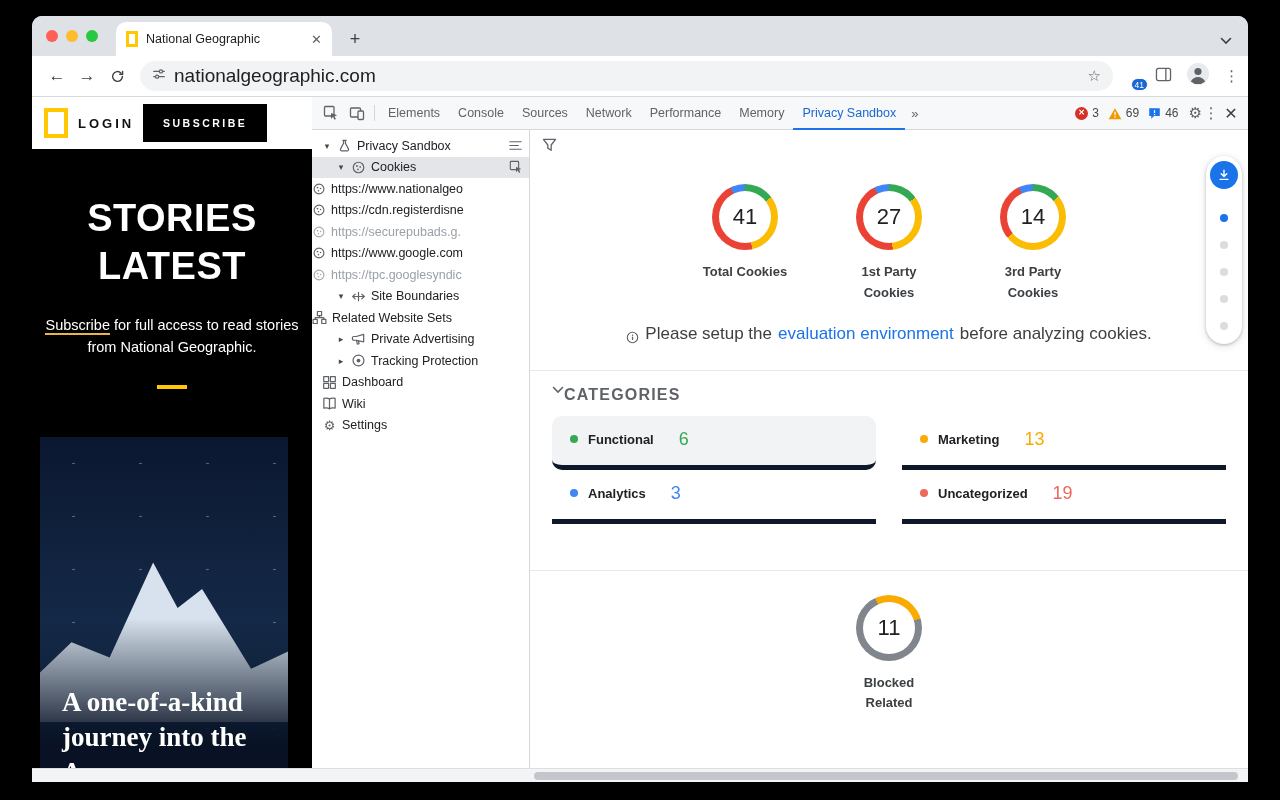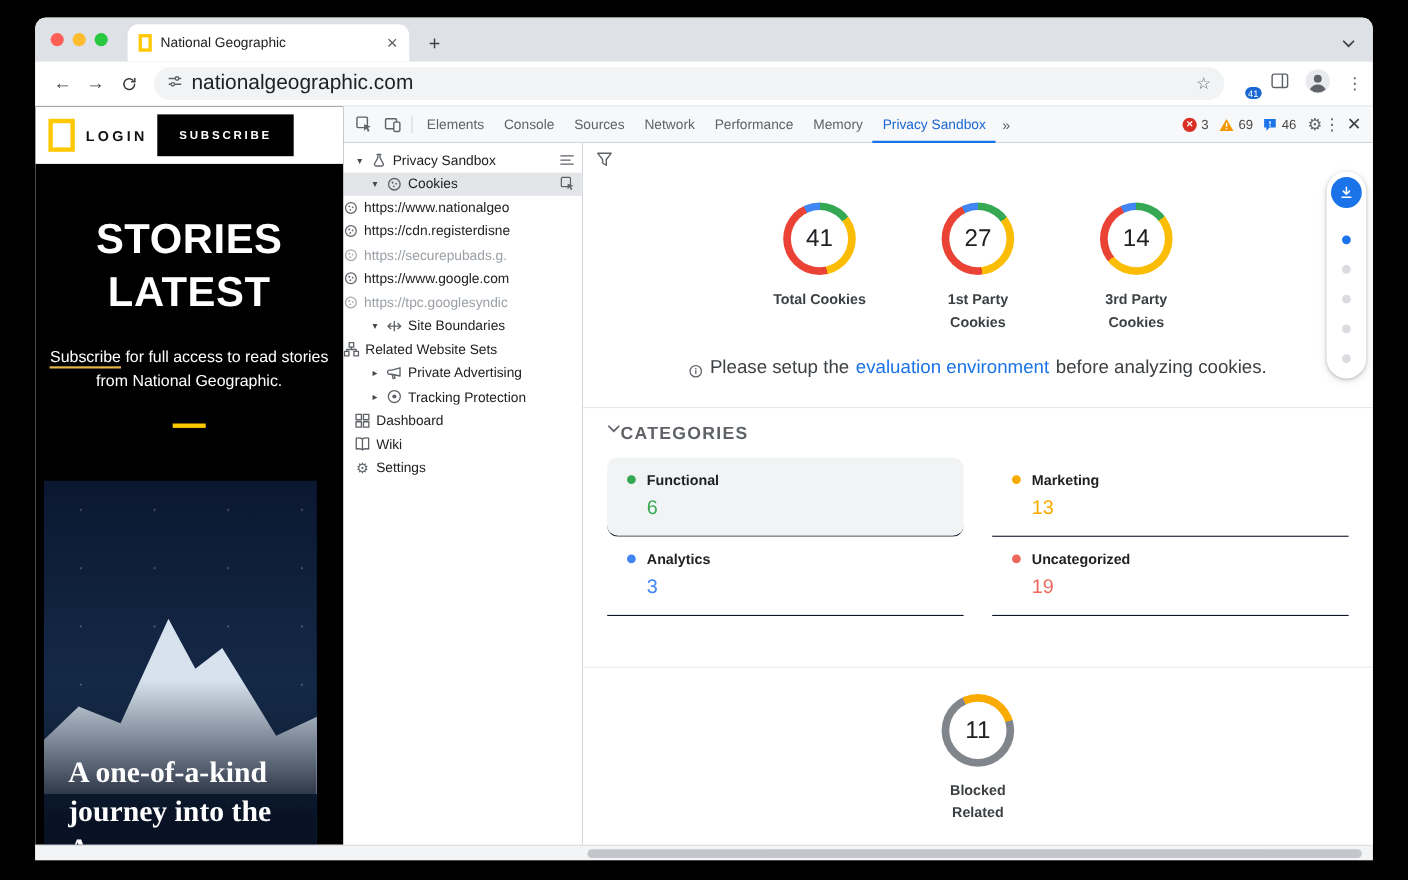--- a/index.html
+++ b/index.html
@@ -6,21 +6,21 @@
   body{font-family:"Liberation Sans",sans-serif}
   .stage{position:relative;width:1280px;height:800px;background:#000;overflow:hidden}
   .window{position:absolute;left:32px;top:16px;width:1216px;height:766px;background:#fff;
           border-radius:10px 10px 0 0;overflow:hidden;display:flex;flex-direction:column}
 
   
   .tabstrip{height:40px;background:#dee1e6;flex:none;position:relative;display:flex;align-items:flex-end}
   .lights{position:absolute;left:14px;top:14px;display:flex;gap:8px}
   .light{width:12px;height:12px;border-radius:50%}
   .l-red{background:#ff5f57}.l-yel{background:#febc2e}.l-grn{background:#28c840}
-  .tab{margin-left:84px;width:256px;height:34px;background:#fff;border-radius:10px 10px 0 0;
+  .tab{margin-left:84px;width:216px;height:34px;background:#fff;border-radius:10px 10px 0 0;
        display:flex;align-items:center;gap:8px;padding:0 10px;font-size:12.5px;color:#202124}
   .favicon{width:12px;height:16px;border:3px solid #ffc800;flex:none}
   .tab-title{flex:1;overflow:hidden;white-space:nowrap}
   .tab-x{color:#5f6368;font-size:13px}
   .newtab{width:26px;height:26px;margin:0 0 4px 10px;display:flex;align-items:center;justify-content:center;font-size:18px;color:#3c4043}
   .tabsearch{position:absolute;right:16px;top:15px}
 
   
   .urlrow{height:40px;background:#fff;display:flex;align-items:center;padding:0 10px;flex:none}
   .navbtn{width:30px;height:30px;border-radius:50%;display:flex;align-items:center;justify-content:center;color:#3c4043;font-size:17px;flex:none}
@@ -97,21 +97,21 @@
   .donut{width:66px;height:66px;border-radius:50%;position:relative;display:flex;align-items:center;justify-content:center}
   .donut::after{content:"";position:absolute;inset:7px;border-radius:50%;background:#fff}
   .dval{position:relative;z-index:1;font-size:22px;color:#202124}
   .dlabel{margin-top:12px;width:88px;text-align:center;font-size:13px;font-weight:700;color:#3c4043;line-height:1.6}
   .info-line{display:flex;align-items:flex-end;justify-content:center;gap:6px;margin-top:20px;font-size:17px;color:#3c4043}
   .ilink{color:#1a73e8;text-decoration:none}
   .sdiv{height:1px;background:#e7e8ea;margin-top:26px}
   .sdiv2{height:1px;background:#e7e8ea;margin-top:46px}
   .cat-head{display:flex;align-items:flex-start;gap:0;padding:15px 0 12px 22px;font-size:16px;font-weight:700;letter-spacing:1.2px;color:#5f6368}
   .cat-grid{display:grid;grid-template-columns:1fr 1fr;column-gap:26px;padding:0 22px}
-  .cat-cell{padding:13px 18px 15px;border-bottom:1px solid #0f172a;display:flex;flex-direction:column;gap:7px}
+  .cat-cell{padding:13px 18px 15px;border-bottom:5px solid #0f172a;display:flex;flex-direction:row;gap:7px}
   .cat-cell.hl{background:#f1f3f4;border-radius:10px}
   .cat-top{display:flex;align-items:center;gap:10px;font-size:13px;font-weight:700;color:#202124}
   .dot{width:8px;height:8px;border-radius:50%;flex:none}
   .cat-count{font-size:18px;margin-left:18px}
   .blocked{display:flex;flex-direction:column;align-items:center;margin-top:24px}
   .fab{position:absolute;top:26px;right:6px;width:36px;border-radius:18px;background:#fff;
        box-shadow:0 1px 3px rgba(60,64,67,.3),0 2px 8px rgba(60,64,67,.15);
        display:flex;flex-direction:column;align-items:center;padding:5px 0 14px}
   .fab-dl{width:28px;height:28px;border-radius:50%;background:#1a73e8;display:flex;align-items:center;justify-content:center;margin-bottom:6px}
   .fdot{width:8px;height:8px;border-radius:50%;background:#dadce0;margin-top:19px}

